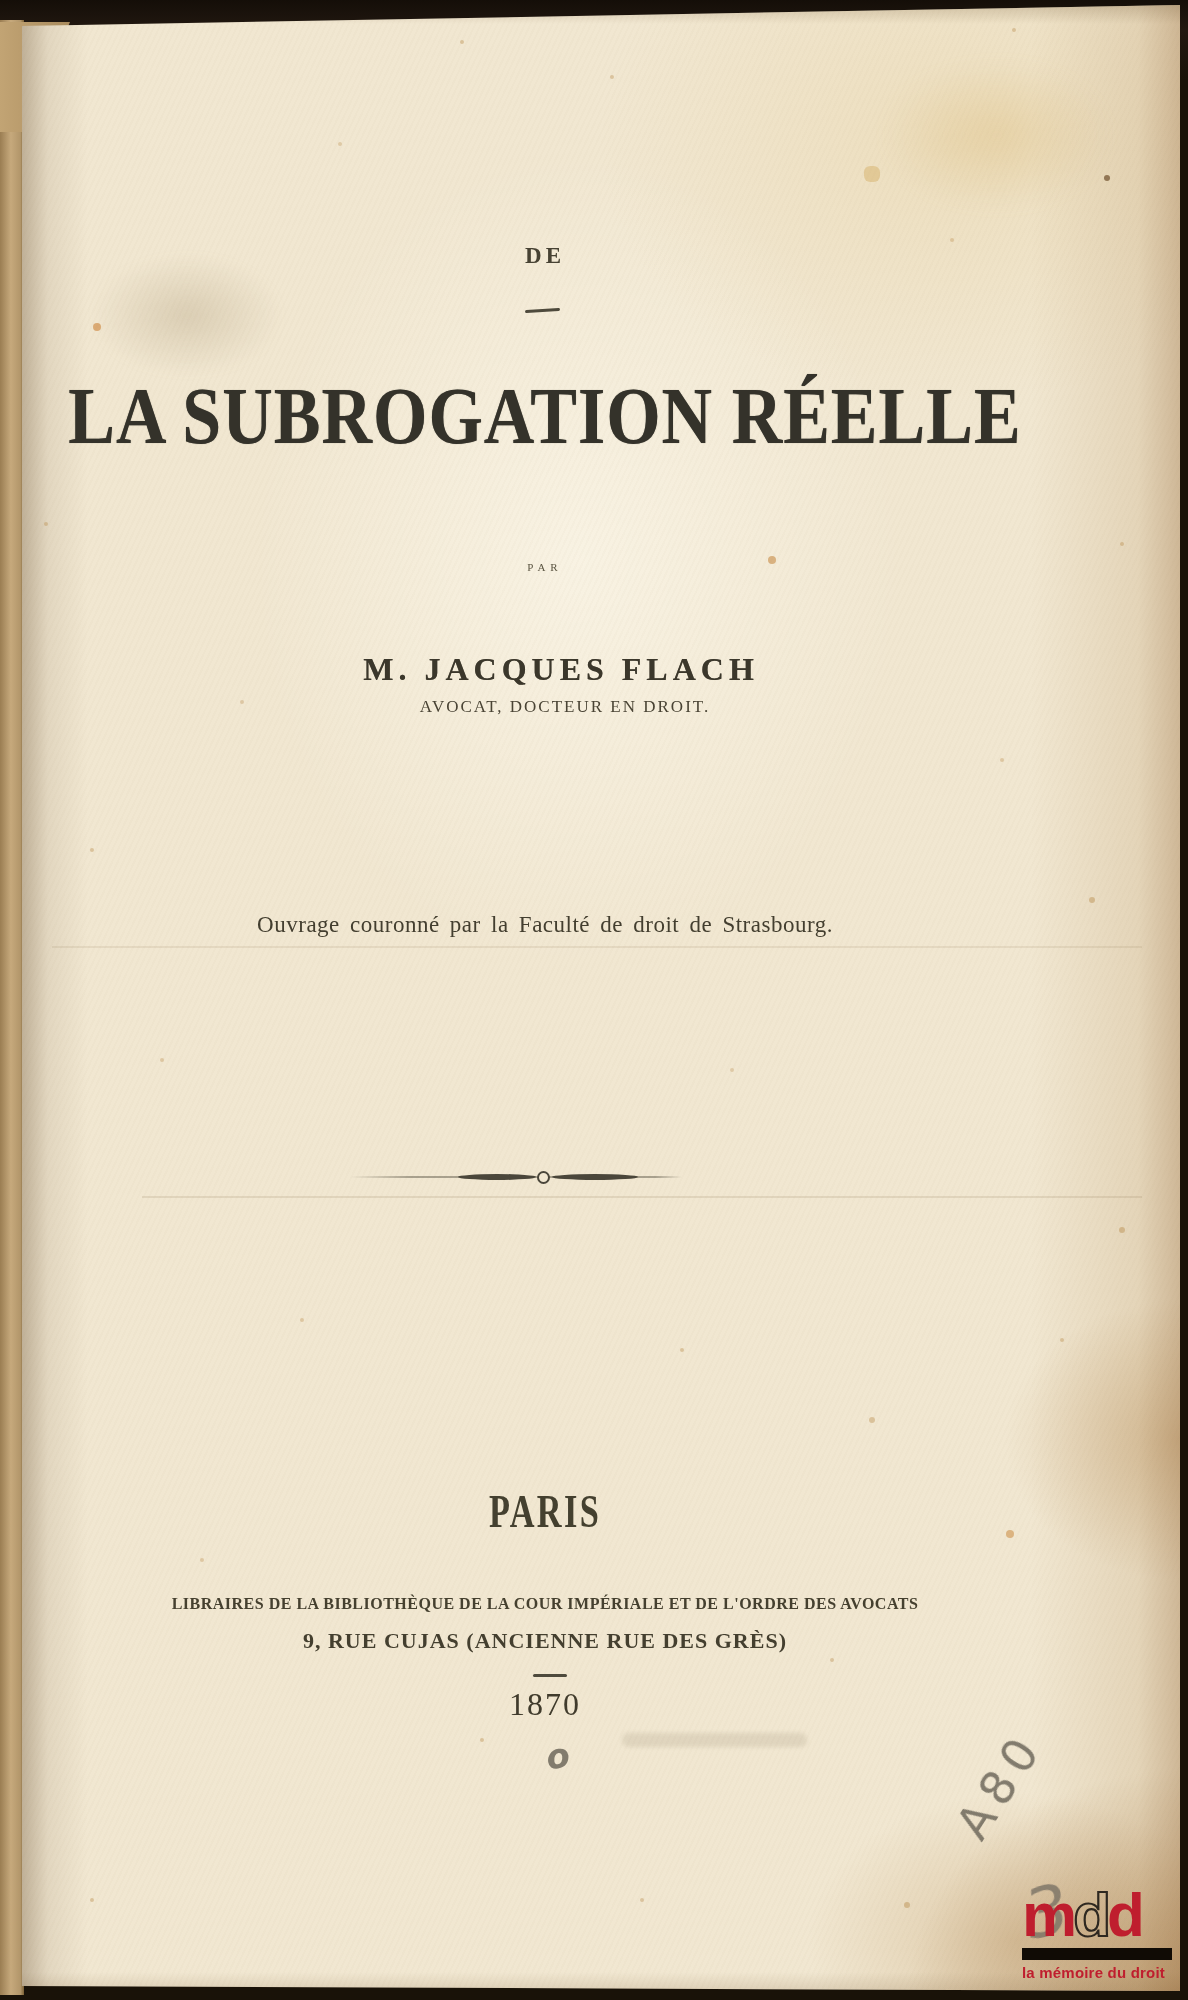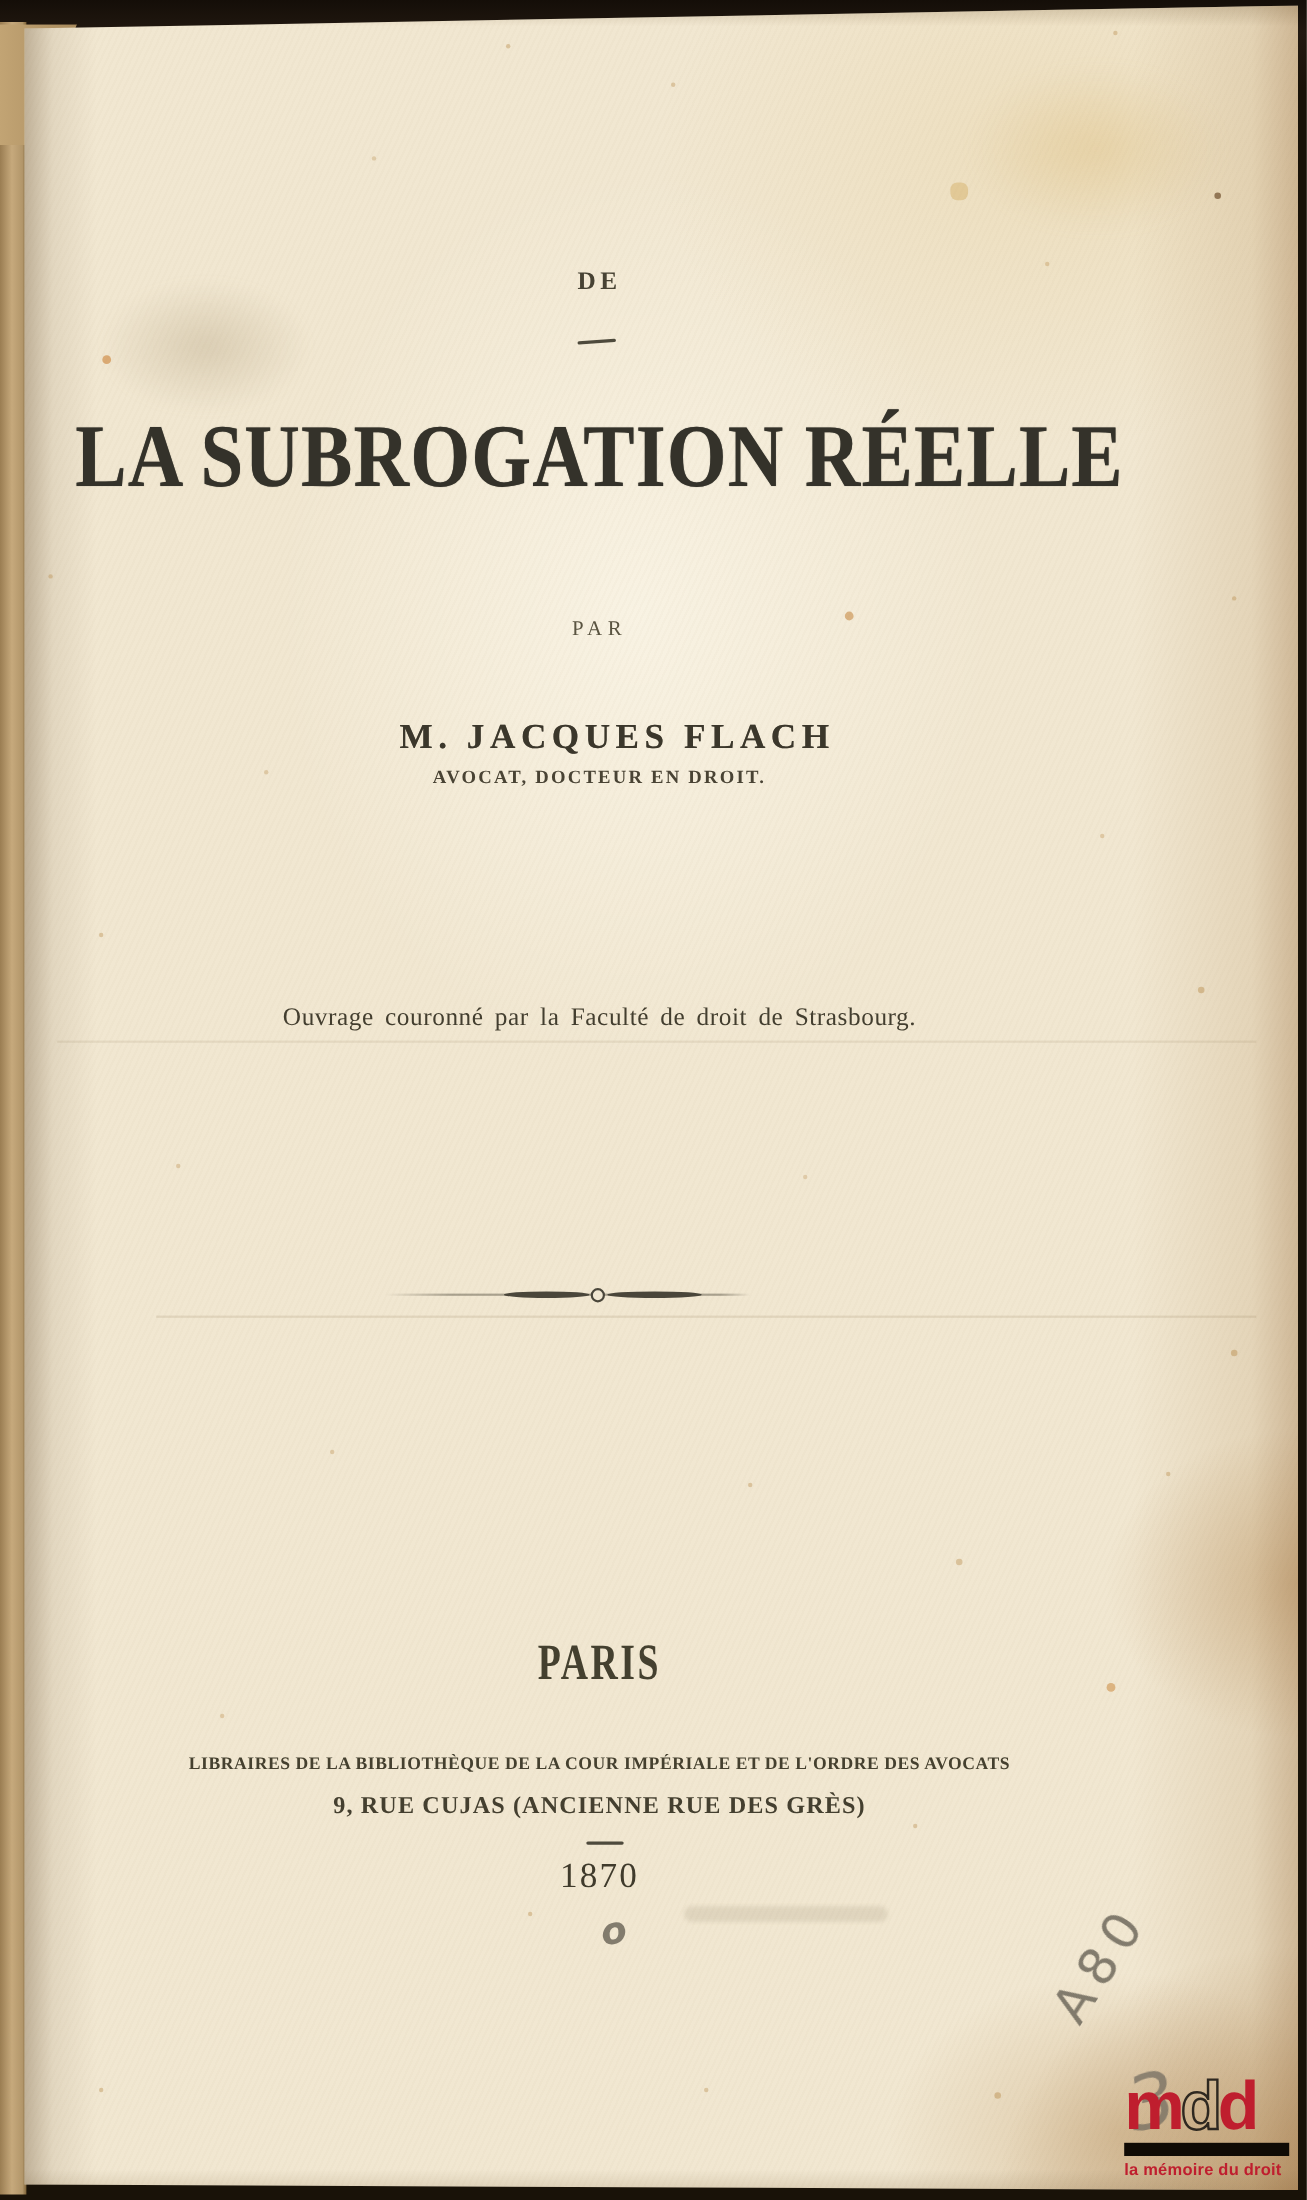--- a/index.html
+++ b/index.html
@@ -34,23 +34,23 @@
       radial-gradient(300px 210px at 86% 97%,rgba(175,130,70,.30),rgba(175,130,70,0) 70%),
       radial-gradient(500px 380px at 80% 7%,rgba(222,190,120,.22),rgba(222,190,120,0) 70%),
       radial-gradient(430px 540px at 48% 28%,rgba(255,252,242,.55),rgba(255,252,242,0) 75%);
   }
   .ink{position:absolute;left:0;width:1046px;text-align:center;color:#3a362a;}
   .half-title{top:243px;font-size:23px;font-weight:600;letter-spacing:4px;color:#474233;}
   .main-title{
     top:376px;font-size:70px;font-weight:700;letter-spacing:1px;color:#34322a;
     transform:scaleY(1.16);text-shadow:0 0 .7px rgba(50,48,40,.7);white-space:nowrap;
   }
-  .byline{top:561px;font-size:19px;letter-spacing:5px;color:#5a5441;}
+  .byline{top:561px;font-size:11px;letter-spacing:5px;color:#5a5441;}
   .author{top:651px;font-size:32px;font-weight:700;letter-spacing:5px;color:#3b372b;text-shadow:0 0 .6px rgba(58,52,40,.6);margin-left:16px;}
-  .author-titles{top:697px;font-size:17px;font-weight:700;letter-spacing:2px;color:#494334;}
+  .author-titles{top:697px;font-size:17px;font-weight:400;letter-spacing:2px;color:#494334;margin-left:20px;}
   .award{top:912px;font-size:23px;letter-spacing:.5px;word-spacing:4px;color:#433e2f;}
   .city{top:1486px;font-size:44px;font-weight:600;letter-spacing:3px;color:#44402f;transform:scaleX(.78) scaleY(1.05);}
   .publisher{top:1549px;font-size:28px;font-weight:600;letter-spacing:1px;color:#413d2e;}
   .publisher-role{top:1595px;font-size:16px;font-weight:600;letter-spacing:.5px;color:#45402f;}
   .address{top:1628px;font-size:22px;font-weight:600;letter-spacing:1px;color:#443f2f;}
   .year{top:1686px;font-size:32px;font-weight:400;letter-spacing:2px;color:#403b2c;}
   
   .dash{position:absolute;background:#4e4a3c;border-radius:2px;}
   .dash-halftitle{left:503px;top:309px;width:35px;height:3px;transform:rotate(-4deg);}
   .dash-year{left:511px;top:1674px;width:34px;height:3px;}

